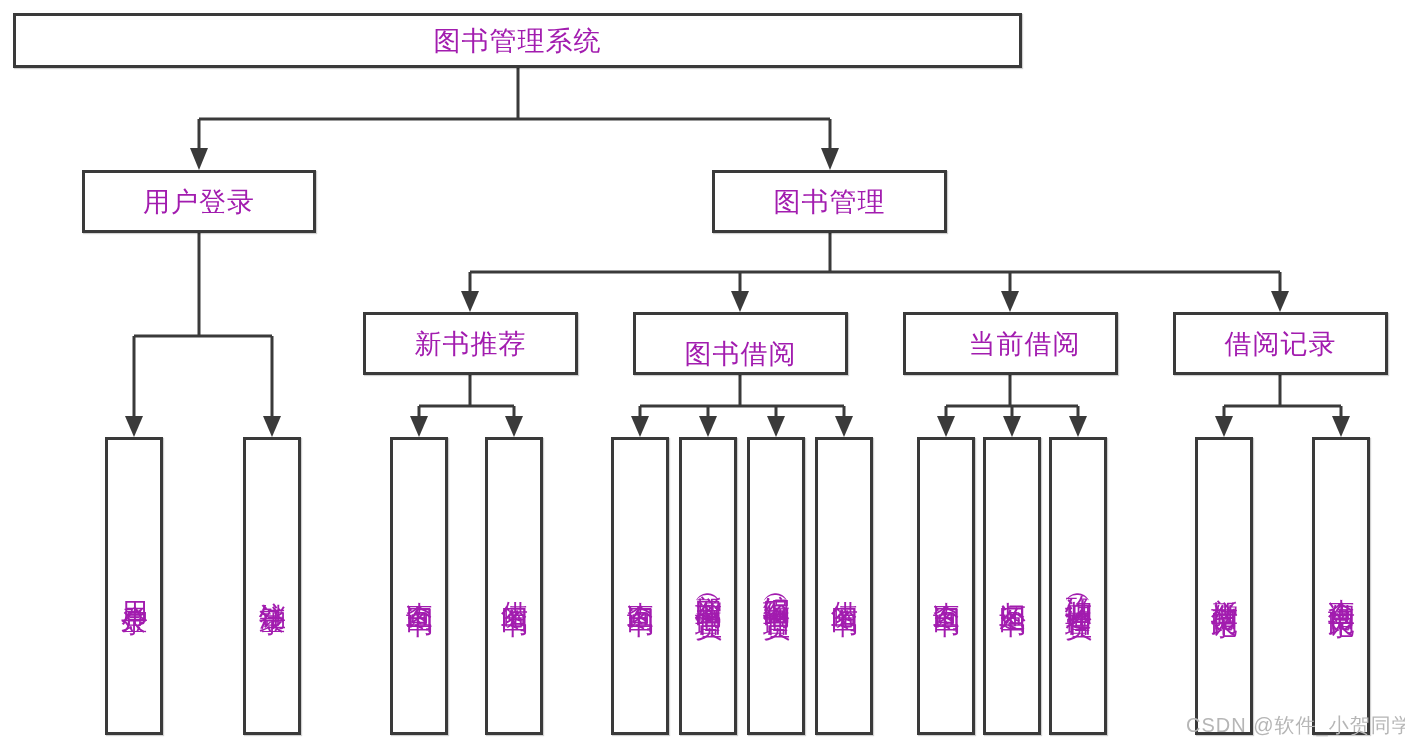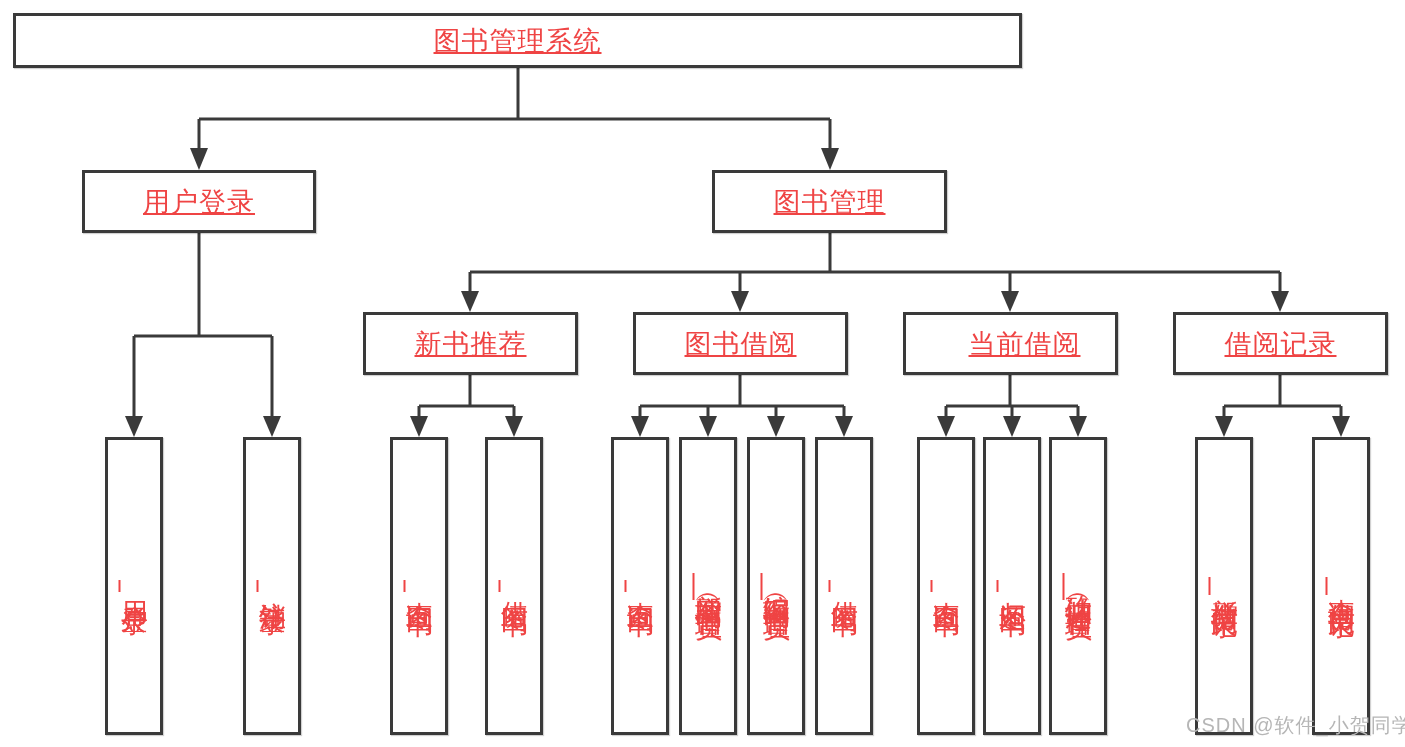--- a/index.html
+++ b/index.html
@@ -26,24 +26,23 @@
     stroke: none;
   }
   .node {
     position: absolute;
     box-sizing: border-box;
     border: 3px solid #3a3a3a;
     background: #ffffff;
     display: flex;
     align-items: center;
     justify-content: center;
-    color: #ef4444;
+    color: #a21caf;
     z-index: 2;
     box-shadow: 1px 1px 1px rgba(0,0,0,0.18);
-    text-decoration: underline;
   }
   .hnode { font-size: 27px; letter-spacing: 1px; white-space: nowrap; }
   .vnode .vtext {
     writing-mode: vertical-rl;
     text-orientation: mixed;
     font-size: 27px;
     letter-spacing: 3px;
     line-height: 1;
     white-space: nowrap;
   }
@@ -113,21 +112,21 @@
   <div class="node hnode" style="left:82px; top:170px; width:234px; height:63px;">
     <span>用户登录</span>
   </div>
   <div class="node hnode" style="left:363px; top:312px; width:215px; height:63px;">
     <span>新书推荐</span>
   </div>
 
   <div class="node hnode" style="left:712px; top:170px; width:235px; height:63px;">
     <span>图书管理</span>
   </div>
-  <div class="node hnode" style="left:633px; top:312px; width:215px; height:63px;">
+  <div class="node hnode" style="left:633px; top:312px; width:215px; height:63px;align-items:flex-end;">
     <span>图书借阅</span>
   </div>
   <div class="node hnode" style="left:903px; top:312px; width:215px; height:63px;padding-left:28px;">
     <span>当前借阅</span>
   </div>
   <div class="node hnode" style="left:1173px; top:312px; width:215px; height:63px;">
     <span>借阅记录</span>
   </div>
 
   <div class="node vnode" style="left:105px; top:437px; width:58px; height:298px;">

